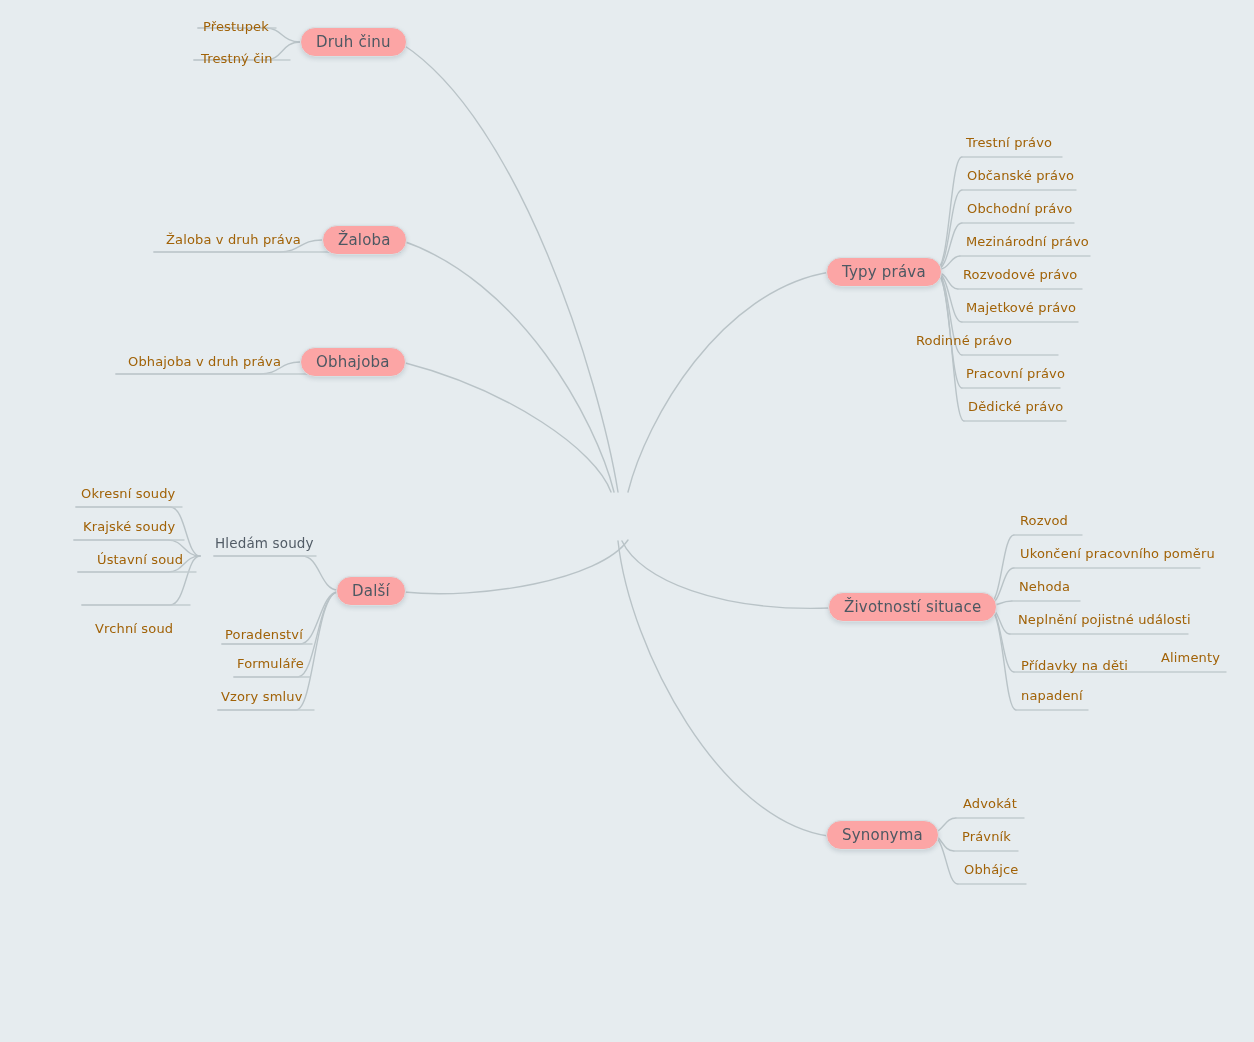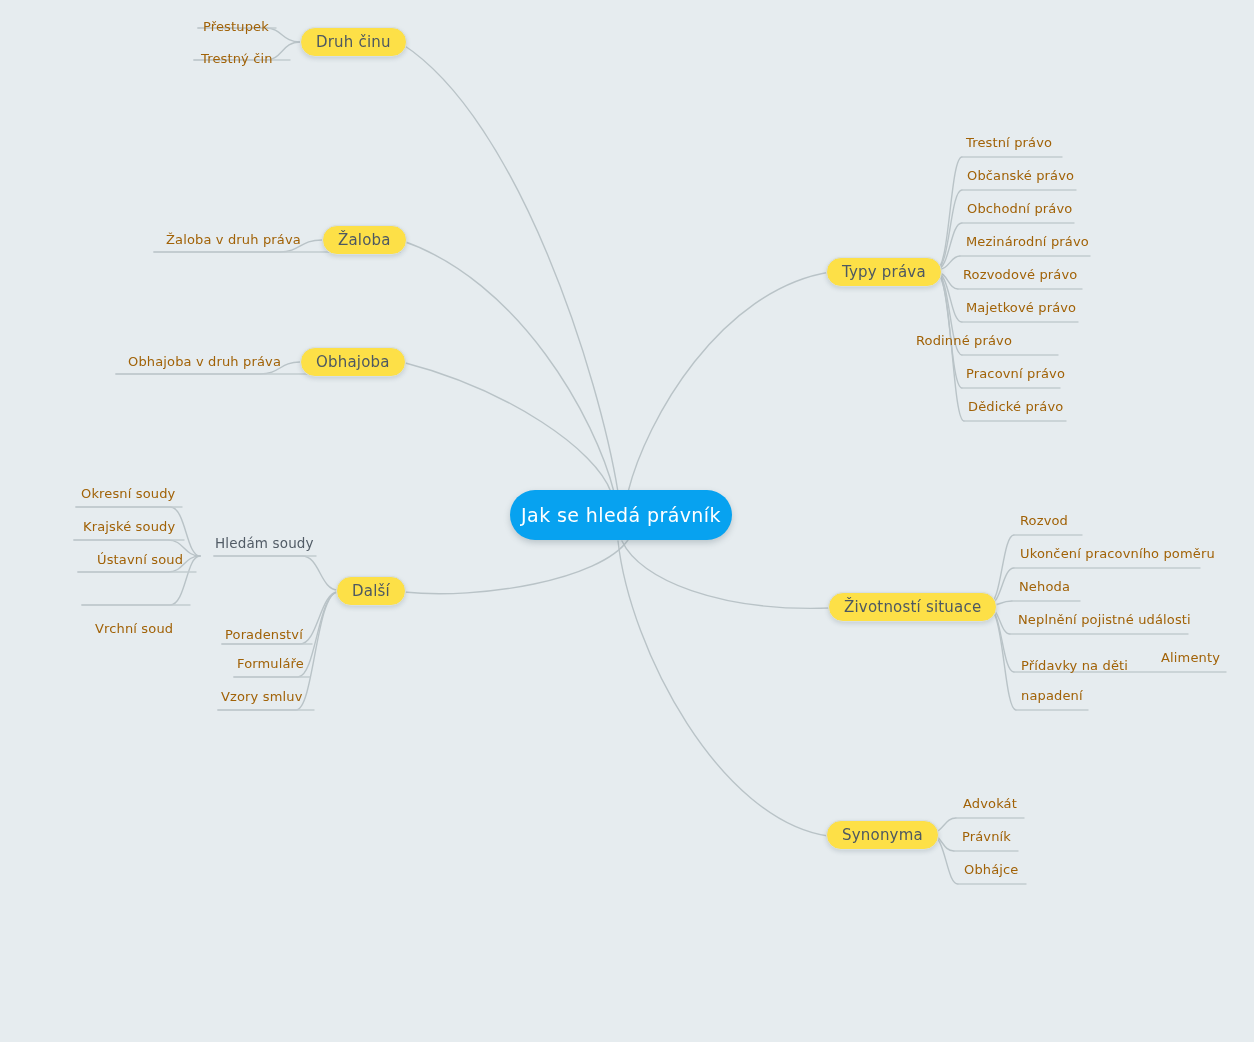--- a/index.html
+++ b/index.html
@@ -59,21 +59,21 @@
     font-size: 19px;
     letter-spacing: 0.4px;
     white-space: nowrap;
   }
 
   
   .pill {
     position: absolute;
     height: 30px;
     border-radius: 15px;
-    background: #fde047;
+    background: #fca5a5;
     border: 1px solid #d7dfe2;
     box-shadow: 0 2px 4px rgba(100,120,130,0.22);
     display: flex;
     align-items: center;
     justify-content: flex-end;
     box-sizing: border-box;
     padding: 0 15px;
   }
   .pill .label {
     color: #4d5862;
@@ -179,23 +179,20 @@
     <path class="under" d="M 1016 710 L 1088 710"></path>
 
     <path d="M 930 833 C 944 833 944 818 956 818"></path>
     <path d="M 930 834 C 942 834 942 851 954 851"></path>
     <path d="M 930 834 C 946 834 946 884 958 884"></path>
     <path class="under" d="M 956 818 L 1024 818"></path>
     <path class="under" d="M 954 851 L 1018 851"></path>
     <path class="under" d="M 958 884 L 1026 884"></path>
   </svg>
 
-  <div class="root-node">
-    <span class="label">Jak se hledá právník</span>
-  </div>
 
   <div class="pill" style="left:300px; top:27px;">
     <span class="label">Druh činu</span>
   </div>
   <div class="pill" style="left:322px; top:225px;">
     <span class="label">Žaloba</span>
   </div>
   <div class="pill" style="left:300px; top:347px;">
     <span class="label">Obhajoba</span>
   </div>

